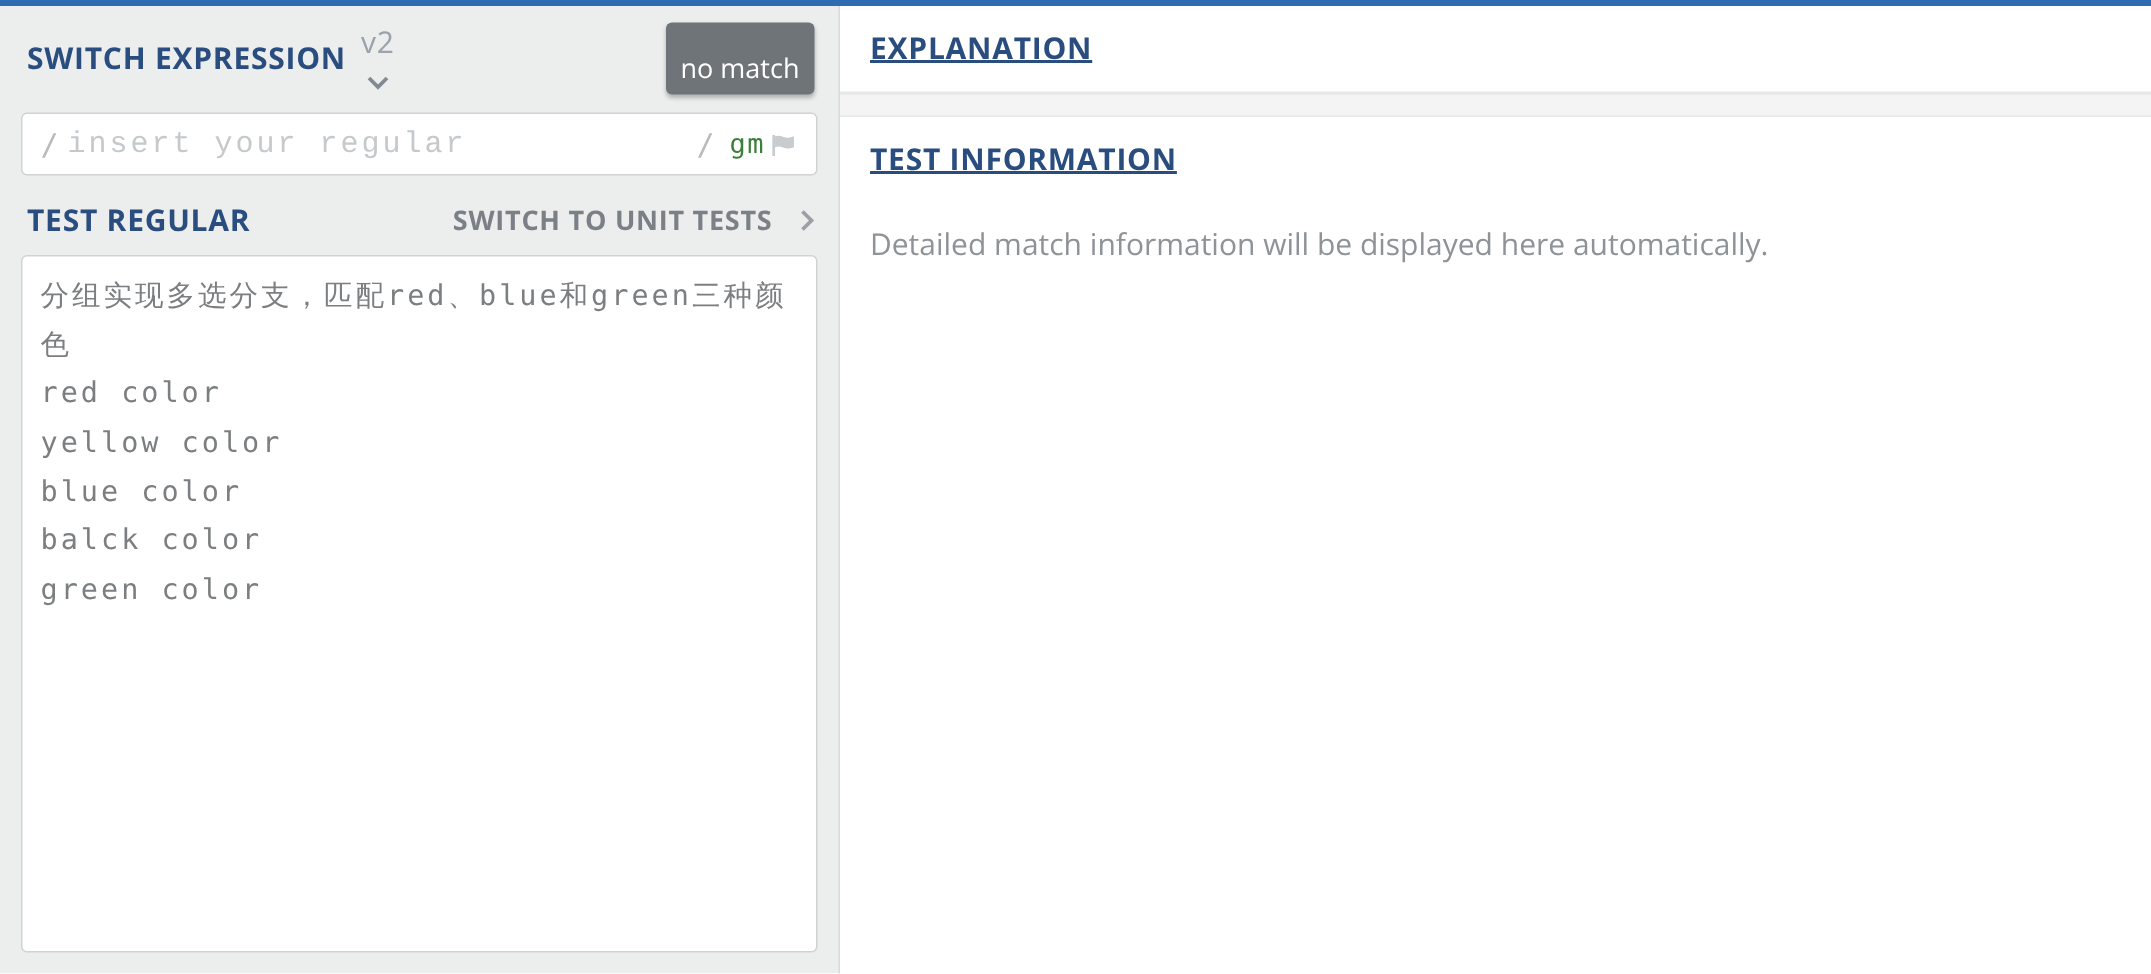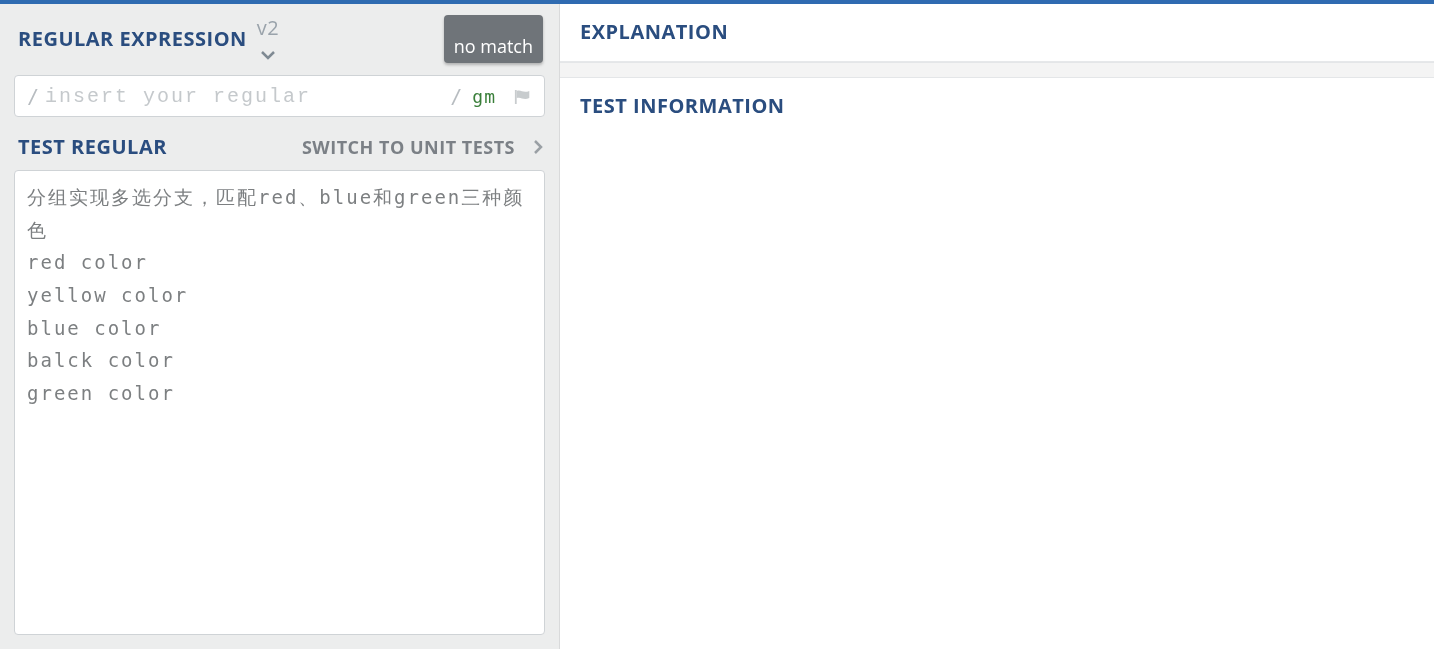--- a/index.html
+++ b/index.html
@@ -48,21 +48,21 @@
     background: #fff; border: 1px solid #cfd3d6; border-radius: 4px;
     display: flex; align-items: center; padding: 8px 12px;
     font-family: "Menlo", "Consolas", monospace;
   }
   .regex-slash { color: #b7bcc0; font-size: 20px; margin-right: 6px; }
   .regex-field {
     flex: 1; border: none; outline: none; font-size: 20px; font-family: Liberation Mono, monospace;
     color: #000000; letter-spacing: 2px;
   }
   .regex-field::placeholder { color: #c5c9cc; letter-spacing: 2px; }
-  .regex-flags { color: #9aa3ab; font-size: 18px; letter-spacing: 1px; margin-left: 4px; margin-right: 18px; }
+  .regex-flags { color: #9aa3ab; font-size: 18px; letter-spacing: 1px; margin-left: 4px; margin-right: 4px; }
   .flag-g { color: #3a7f3a; }
   .flag-icon { width: 18px; height: 14px; display: inline-block; }
   .flag-icon svg rect, .flag-icon svg path { fill: #c8ccce; }
 
   
   .ts-header {
     display: flex; align-items: center; justify-content: space-between;
     padding: 2px 16px 10px 18px;
   }
   .ts-title { font-size: 20px; font-weight: 700; color: #2a4d7f; letter-spacing: 0.5px; }
@@ -82,36 +82,37 @@
     font-family: "Menlo", "Consolas", monospace;
     font-size: 19px; line-height: 1.72; letter-spacing: 2px;
     color: #7c7f81; resize: none; outline: none;
     white-space: pre-wrap;
   }
 
   
   .panel-header {
     padding: 14px 20px 16px; font-size: 20px; font-weight: 700; color: #2a4d7f; letter-spacing: 0.5px;
     border-bottom: 1px solid #e6e8ea;
+    text-decoration: underline;
   }
   .panel-gap { height: 16px; background: #f4f4f4; border-top: 1px solid #e4e6e8; border-bottom: 1px solid #e4e6e8; }
   .panel-body { padding: 14px 20px; font-size: 20px; color: #8e9398; }
 </style>
 </head>
 <body>
 
 <div class="top-bar"></div>
 
 <div class="main">
 
   <div class="left-col">
 
     <div class="regex-header">
       <div class="regex-title">
-        <span>REGULAR EXPRESSION</span>
+        <span>SWITCH EXPRESSION</span>
         <span class="regex-version">
           <span>v2</span>
           <svg class="chev-down" viewBox="0 0 16 16">
               <polyline points="2,5 8,11 14,5"></polyline>
             </svg>
         </span>
       </div>
       <span class="badge-nomatch">no match</span>
     </div>
 
@@ -154,16 +155,19 @@
     <div class="panel-header">
       <span>EXPLANATION</span>
     </div>
 
     <div class="panel-gap"></div>
 
     <div class="panel-header" style="border-bottom:none;">
       <span>TEST INFORMATION</span>
     </div>
 
+    <div class="panel-body">
+      <span>Detailed match information will be displayed here automatically.</span>
+    </div>
 
   </div>
 
 </div>
 
 </body></html>

